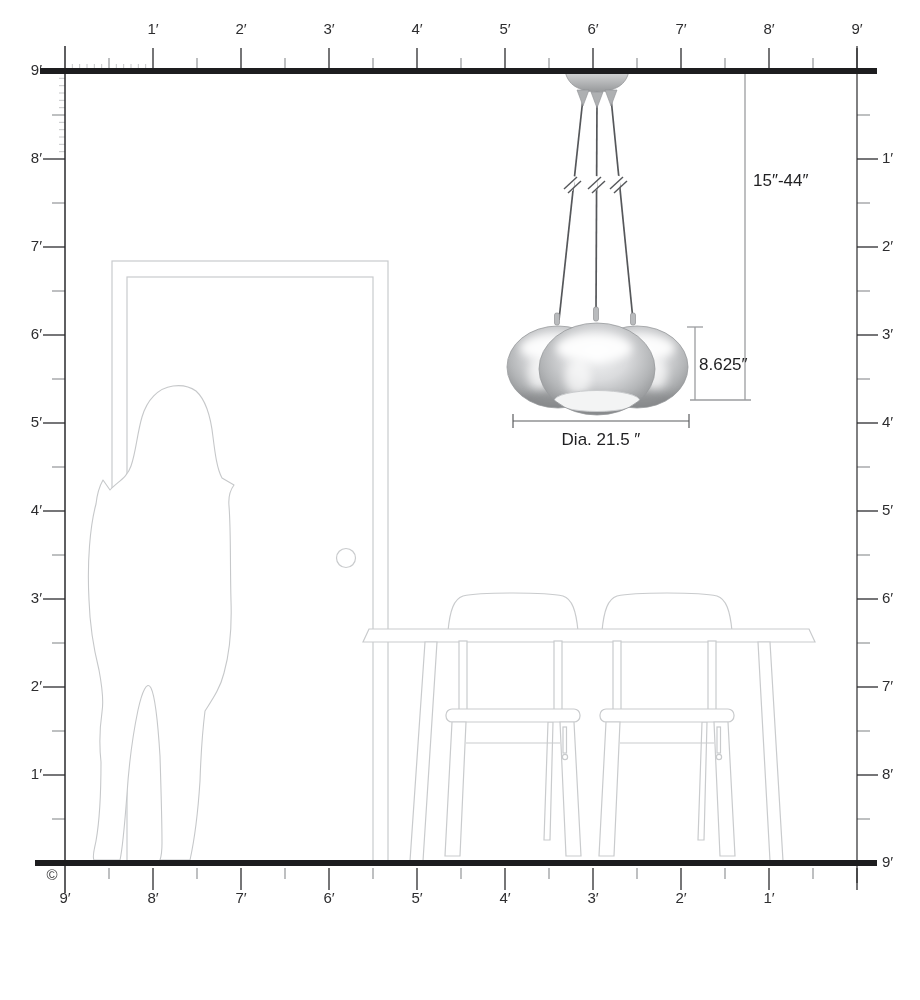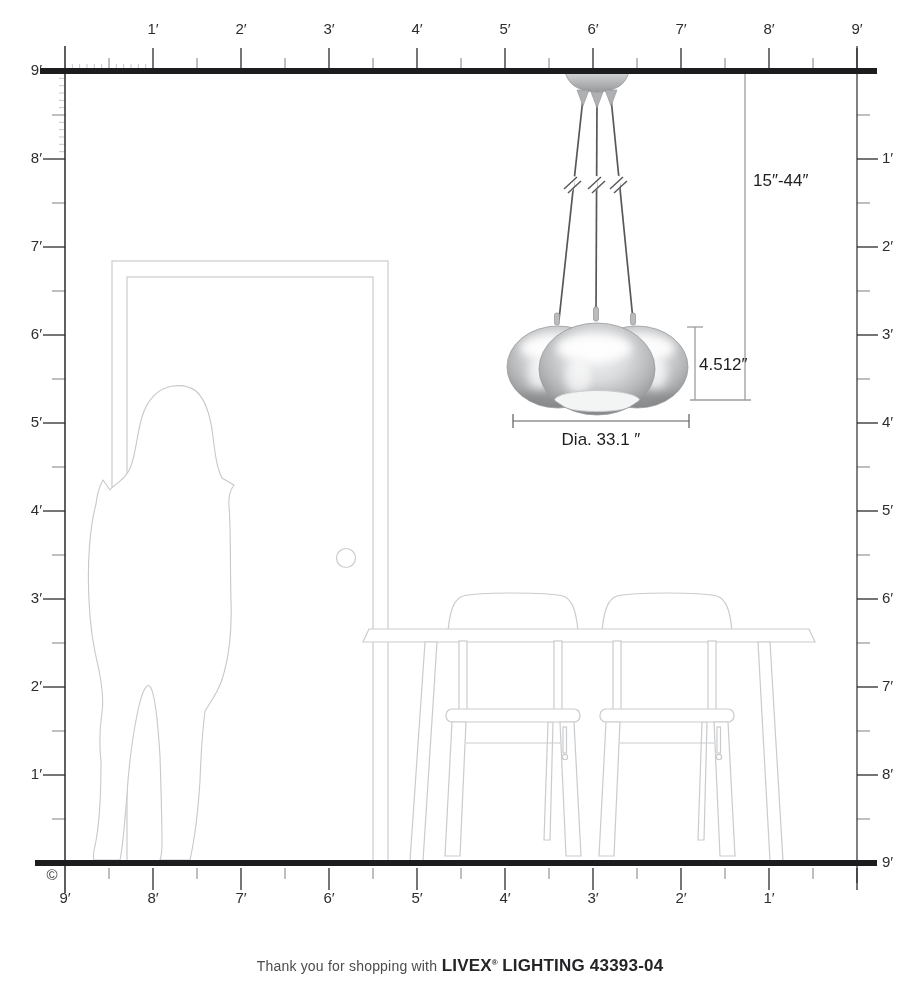--- a/index.html
+++ b/index.html
@@ -295,24 +295,19 @@
       <span class="rl c" style="left: 227px; top: 889px;">7′</span>
       <span class="rl c" style="left: 315px; top: 889px;">6′</span>
       <span class="rl c" style="left: 403px; top: 889px;">5′</span>
       <span class="rl c" style="left: 491px; top: 889px;">4′</span>
       <span class="rl c" style="left: 579px; top: 889px;">3′</span>
       <span class="rl c" style="left: 667px; top: 889px;">2′</span>
       <span class="rl c" style="left: 755px; top: 889px;">1′</span>
     </div>
 
   <div class="dim-text" id="dim-hanging" style="left:753px;top:171px;">15″-44″</div>
-  <div class="dim-text" id="dim-height" style="left:699px;top:355px;">4.512″</div>
-  <div class="dim-text" id="dim-dia" style="left:516px;top:430px;">Dia. 33.1 ″</div>
+  <div class="dim-text" id="dim-height" style="left:699px;top:355px;">8.625″</div>
+  <div class="dim-text" id="dim-dia" style="left:516px;top:430px;">Dia. 21.5 ″</div>
 
   <div id="copyright">©</div>
 
-  <div id="footer">
-    <span class="thanks">Thank you for shopping with</span>
-    <span class="brand"> <span>LIVEX</span></span><sup>®</sup>
-    <span class="product">LIGHTING 43393-04</span>
-  </div>
 
 </div>
 
 </body></html>

